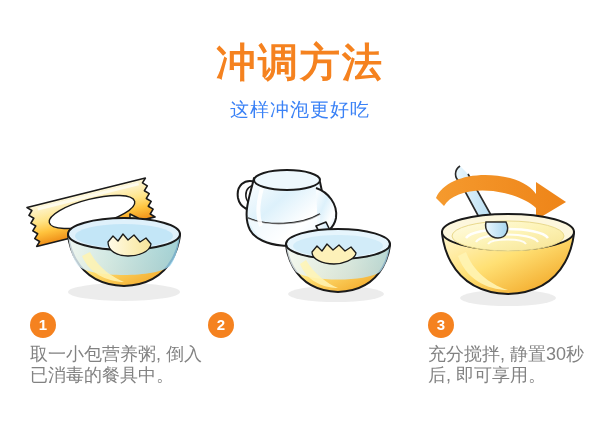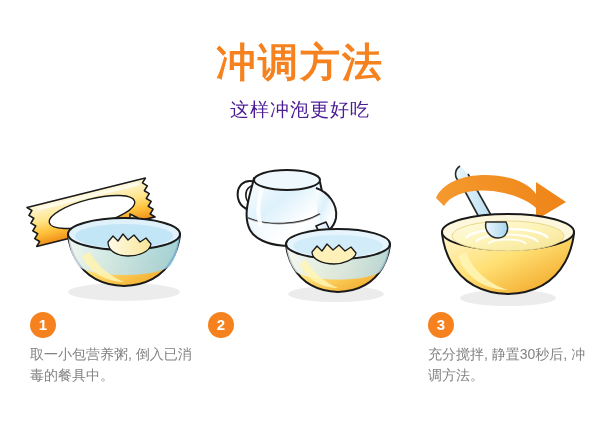--- a/index.html
+++ b/index.html
@@ -29,21 +29,21 @@
     font-size: 40px;
     line-height: 48px;
     font-weight: bold;
     color: #f5821f;
     letter-spacing: 2px;
     margin: 0;
   }
   .subtitle {
     font-size: 19px;
     line-height: 28px;
-    color: #4c1d95;
+    color: #3b82f6;
     letter-spacing: 1px;
     margin: 10px 0 0 0;
   }
 
   
   .illus-row {
     position: absolute;
     top: 160px;
     left: 0;
     width: 600px;
@@ -80,21 +80,21 @@
     background: #f5821f;
     color: #ffffff;
     font-size: 15px;
     font-weight: bold;
     line-height: 26px;
     text-align: center;
     display: block;
   }
   .step-text {
     margin-top: 6px;
-    font-size: 14px;
+    font-size: 18px;
     line-height: 21px;
     color: #828282;
     letter-spacing: 0px;
   }
 
   
   .shadow-ell { fill: #e9e9e9; }
 </style>
 </head>
 <body>
@@ -289,18 +289,18 @@
       <span class="badge">1</span>
       <div class="step-text">取一小包营养粥, 倒入已消毒的餐具中。</div>
     </div>
 
     <div class="step step-2">
       <span class="badge">2</span>
     </div>
 
     <div class="step step-3">
       <span class="badge">3</span>
-      <div class="step-text">充分搅拌, 静置30秒后, 冲调方法。</div>
+      <div class="step-text">充分搅拌, 静置30秒后, 即可享用。</div>
     </div>
 
   </div>
 
 </div>
 
 </body></html>

